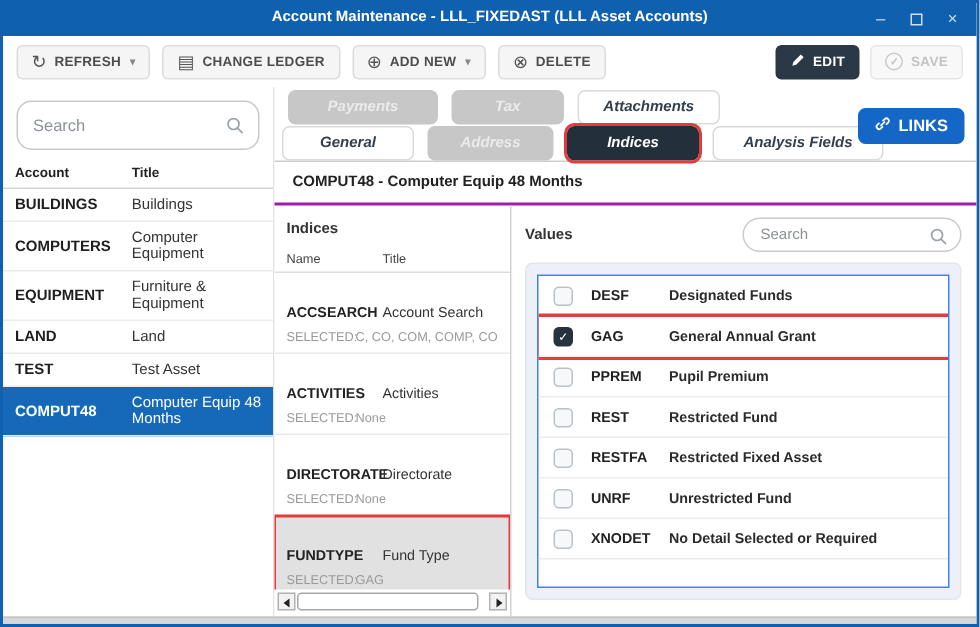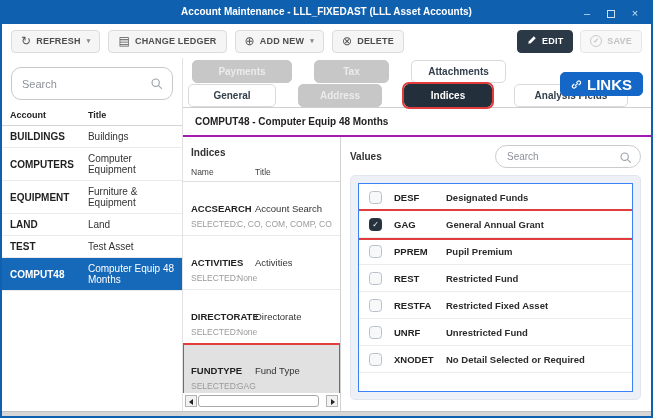--- a/index.html
+++ b/index.html
@@ -60,37 +60,37 @@
     text-align:left; font-size:9px; color:#222; font-weight:bold;
     padding:2px 6px 5px 8px; border-bottom:1px solid #d5d5d5;
   }
   .acct-table th:first-child { width:72px; }
   .acct-table td { padding:5px 6px 5px 8px; border-bottom:1px solid #ebebeb; color:#333; }
   .acct-table td.acc { font-weight:bold; color:#1f1f1f; white-space:nowrap; }
   .acct-table tr.selected td { background:#1668b9; color:#fff; }
   
   .right-panel { flex:1; display:flex; flex-direction:column; min-width:0; background:#fff; }
   .tabs-area { position:relative; padding:2px 6px 0 5px; flex:0 0 auto; }
-  .tabrow { display:flex; gap:22px; }
+  .tabrow { display:flex; gap:9px;font-style:italic; }
   .tabrow1 { margin-left:4px; margin-bottom:1px; }
   .tab {
     height:23px; display:flex; align-items:center; justify-content:center;
     font-size:10px; font-weight:bold; border-radius:5px; cursor:pointer; position:relative;
   }
   .tab.normal { background:#fff; border:1px solid #dadada; color:#333f4c; }
   .tab.disabled { background:#c7c7c7; border:1px solid #c7c7c7; color:#ebebeb; cursor:default; }
   .tab.active { background:#232f3a; color:#fff; border:1px solid #232f3a; outline:2px solid #e23c3c; z-index:2; }
   .tabrow1 .tab:nth-child(1){width:100px} .tabrow1 .tab:nth-child(2){width:75px}
   .tabrow1 .tab:nth-child(3){width:95px}  .tabrow1 .tab:nth-child(4){width:95px}
   .tabrow2 .tab:nth-child(1){width:88px}  .tabrow2 .tab:nth-child(2){width:84px}
   .tabrow2 .tab:nth-child(3){width:88px}  .tabrow2 .tab:nth-child(4){width:114px}
   .links-btn {
     position:absolute; right:8px; top:14px; height:24px;
     background:#1467c6; border:1px solid #1467c6; border-radius:5px; color:#fff;
-    font-size:15px; font-weight:bold; display:flex; align-items:center; gap:5px;
+    font-size:11px; font-weight:bold; display:flex; align-items:center; gap:5px;
     padding:0 10px; font-family:inherit; cursor:pointer;
   }
   
   .content { flex:1; border-top:1px solid #cecece; display:flex; flex-direction:column; min-height:0; }
   .content-header {
     padding:8px 12px 8px 12px; font-size:10px; font-weight:bold; color:#222;
     border-bottom:2px solid #a21caf; flex:0 0 auto;
   }
   .panels { flex:1; display:flex; min-height:0; }
   .panel-label { font-size:10px; font-weight:bold; color:#333; }

